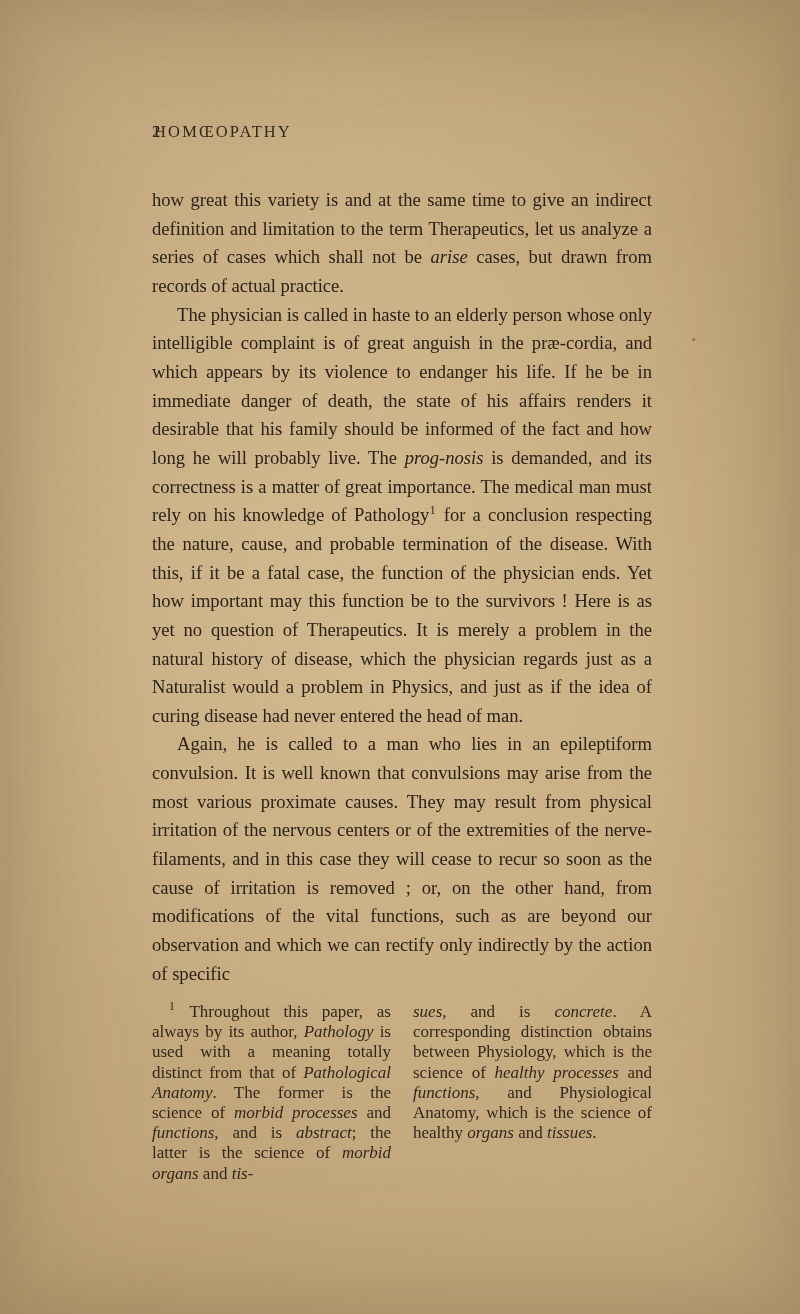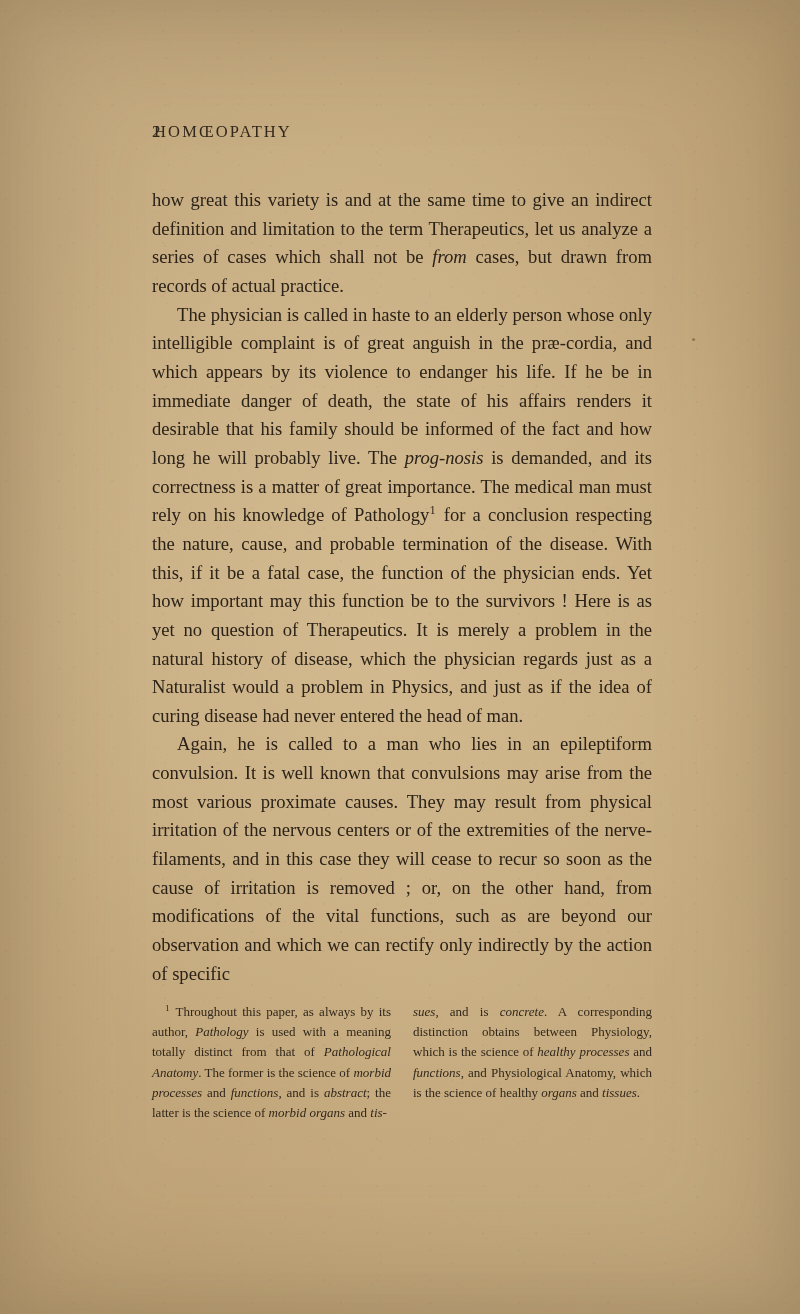--- a/index.html
+++ b/index.html
@@ -122,21 +122,21 @@
   .footnote {
     position: absolute;
     top: 1002px;
     left: 152px;
     width: 500px;
     display: flex;
     gap: 22px;
   }
   .fn-col {
     width: 239px;
-    font-size: 13px;
+    font-size: 17px;
     line-height: 20.2px;
     text-align: justify;
     color: #31271b;
   }
   .fn-col p { margin: 0; }
   .fn-indent { display: inline-block; width: 1.0em; }
   .fn-marker {
     font-size: 0.7em;
     vertical-align: super;
     line-height: 0;
@@ -149,21 +149,21 @@
 <div class="page">
 
   <div class="grain"></div>
 
   <div class="running-head">
     <span class="folio">2</span>
     <span class="head-title">HOMŒOPATHY</span>
   </div>
 
   <div class="body-block" id="body-block">
-      <p class="para"><span>how great this variety is and at the same time to give an indirect definition and limitation to the term Therapeutics, let us analyze a series of cases which shall not be </span><em class="it">from</em><span> cases, but drawn from records of actual practice.</span></p>
+      <p class="para"><span>how great this variety is and at the same time to give an indirect definition and limitation to the term Therapeutics, let us analyze a series of cases which shall not be </span><em class="it">arise</em><span> cases, but drawn from records of actual practice.</span></p>
       <p class="para"><span class="indent"></span><span>The physician is called in haste to an elderly person whose only intelligible complaint is of great anguish in the præ-cordia, and which appears by its violence to endanger his life.</span><span>  If he be in immediate danger of death, the state of his affairs renders it desirable that his family should be informed of the fact and how long he will probably live.</span><span>  The </span><em class="it">prog-nosis</em><span> is demanded, and its correctness is a matter of great importance.</span><span>  The medical man must rely on his knowledge of Pathology</span><sup class="fn">1</sup><span> for a conclusion respecting the nature, cause, and probable termination of the disease.</span><span>  With this, if it be a fatal case, the function of the physician ends.</span><span>  Yet how important may this function be to the survivors !</span><span>  Here is as yet no question of Therapeutics.</span><span>  It is merely a problem in the natural history of disease, which the physician regards just as a Naturalist would a problem in Physics, and just as if the idea of curing disease had never entered the head of man.</span></p>
       <p class="para"><span class="indent"></span><span>Again, he is called to a man who lies in an epileptiform convulsion.</span><span>  It is well known that convulsions may arise from the most various proximate causes.</span><span>  They may result from physical irritation of the nervous centers or of the extremities of the nerve-filaments, and in this case they will cease to recur so soon as the cause of irritation is removed ; or, on the other hand, from modifications of the vital functions, such as are beyond our observation and which we can rectify only indirectly by the action of specific</span></p>
     </div>
 
   <div class="margin-speck"></div>
 
   <div class="footnote" id="footnote-block">
       <div class="fn-col">
         <p><span class="fn-indent"></span><sup class="fn-marker">1</sup><span> Throughout this paper, as always by its author, </span><em class="it">Pathology</em><span> is used with a meaning totally distinct from that of </span><em class="it">Pathological Anatomy</em><span>.  The former is the science of </span><em class="it">morbid processes</em><span> and </span><em class="it">functions</em><span>, and is </span><em class="it">abstract</em><span>; the latter is the science of </span><em class="it">morbid organs</em><span> and </span><em class="it">tis-</em></p>
       </div>

